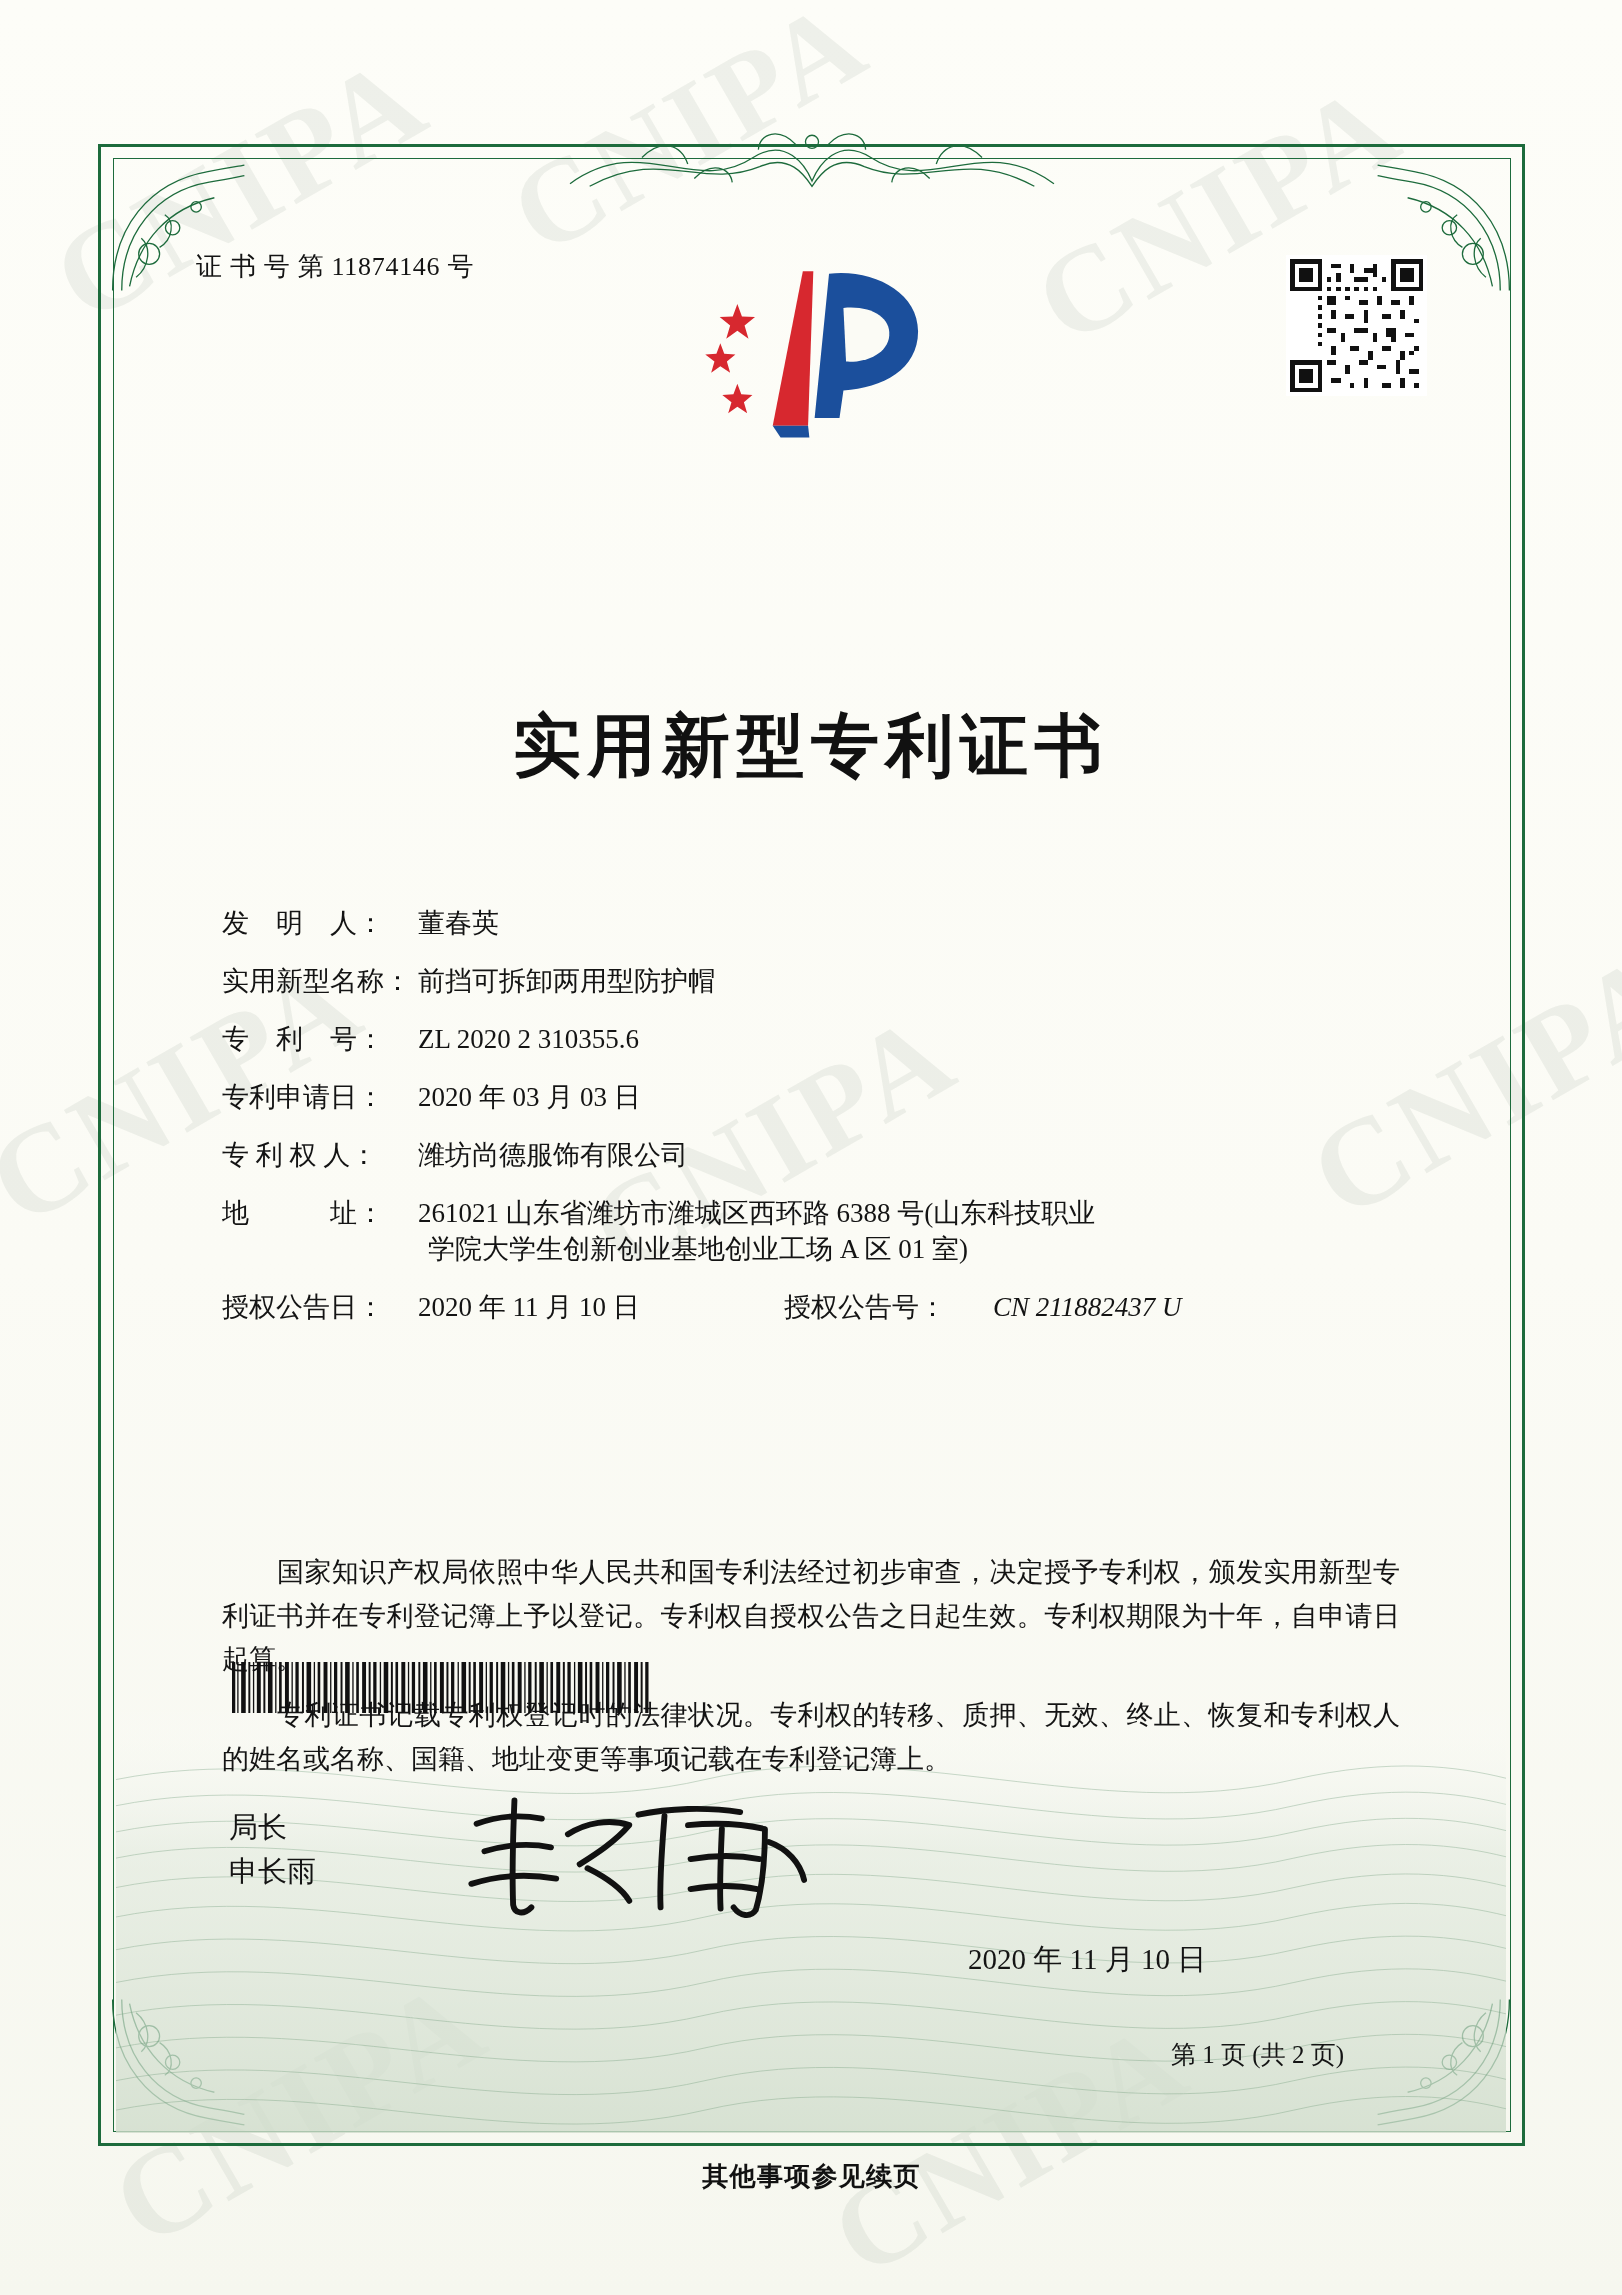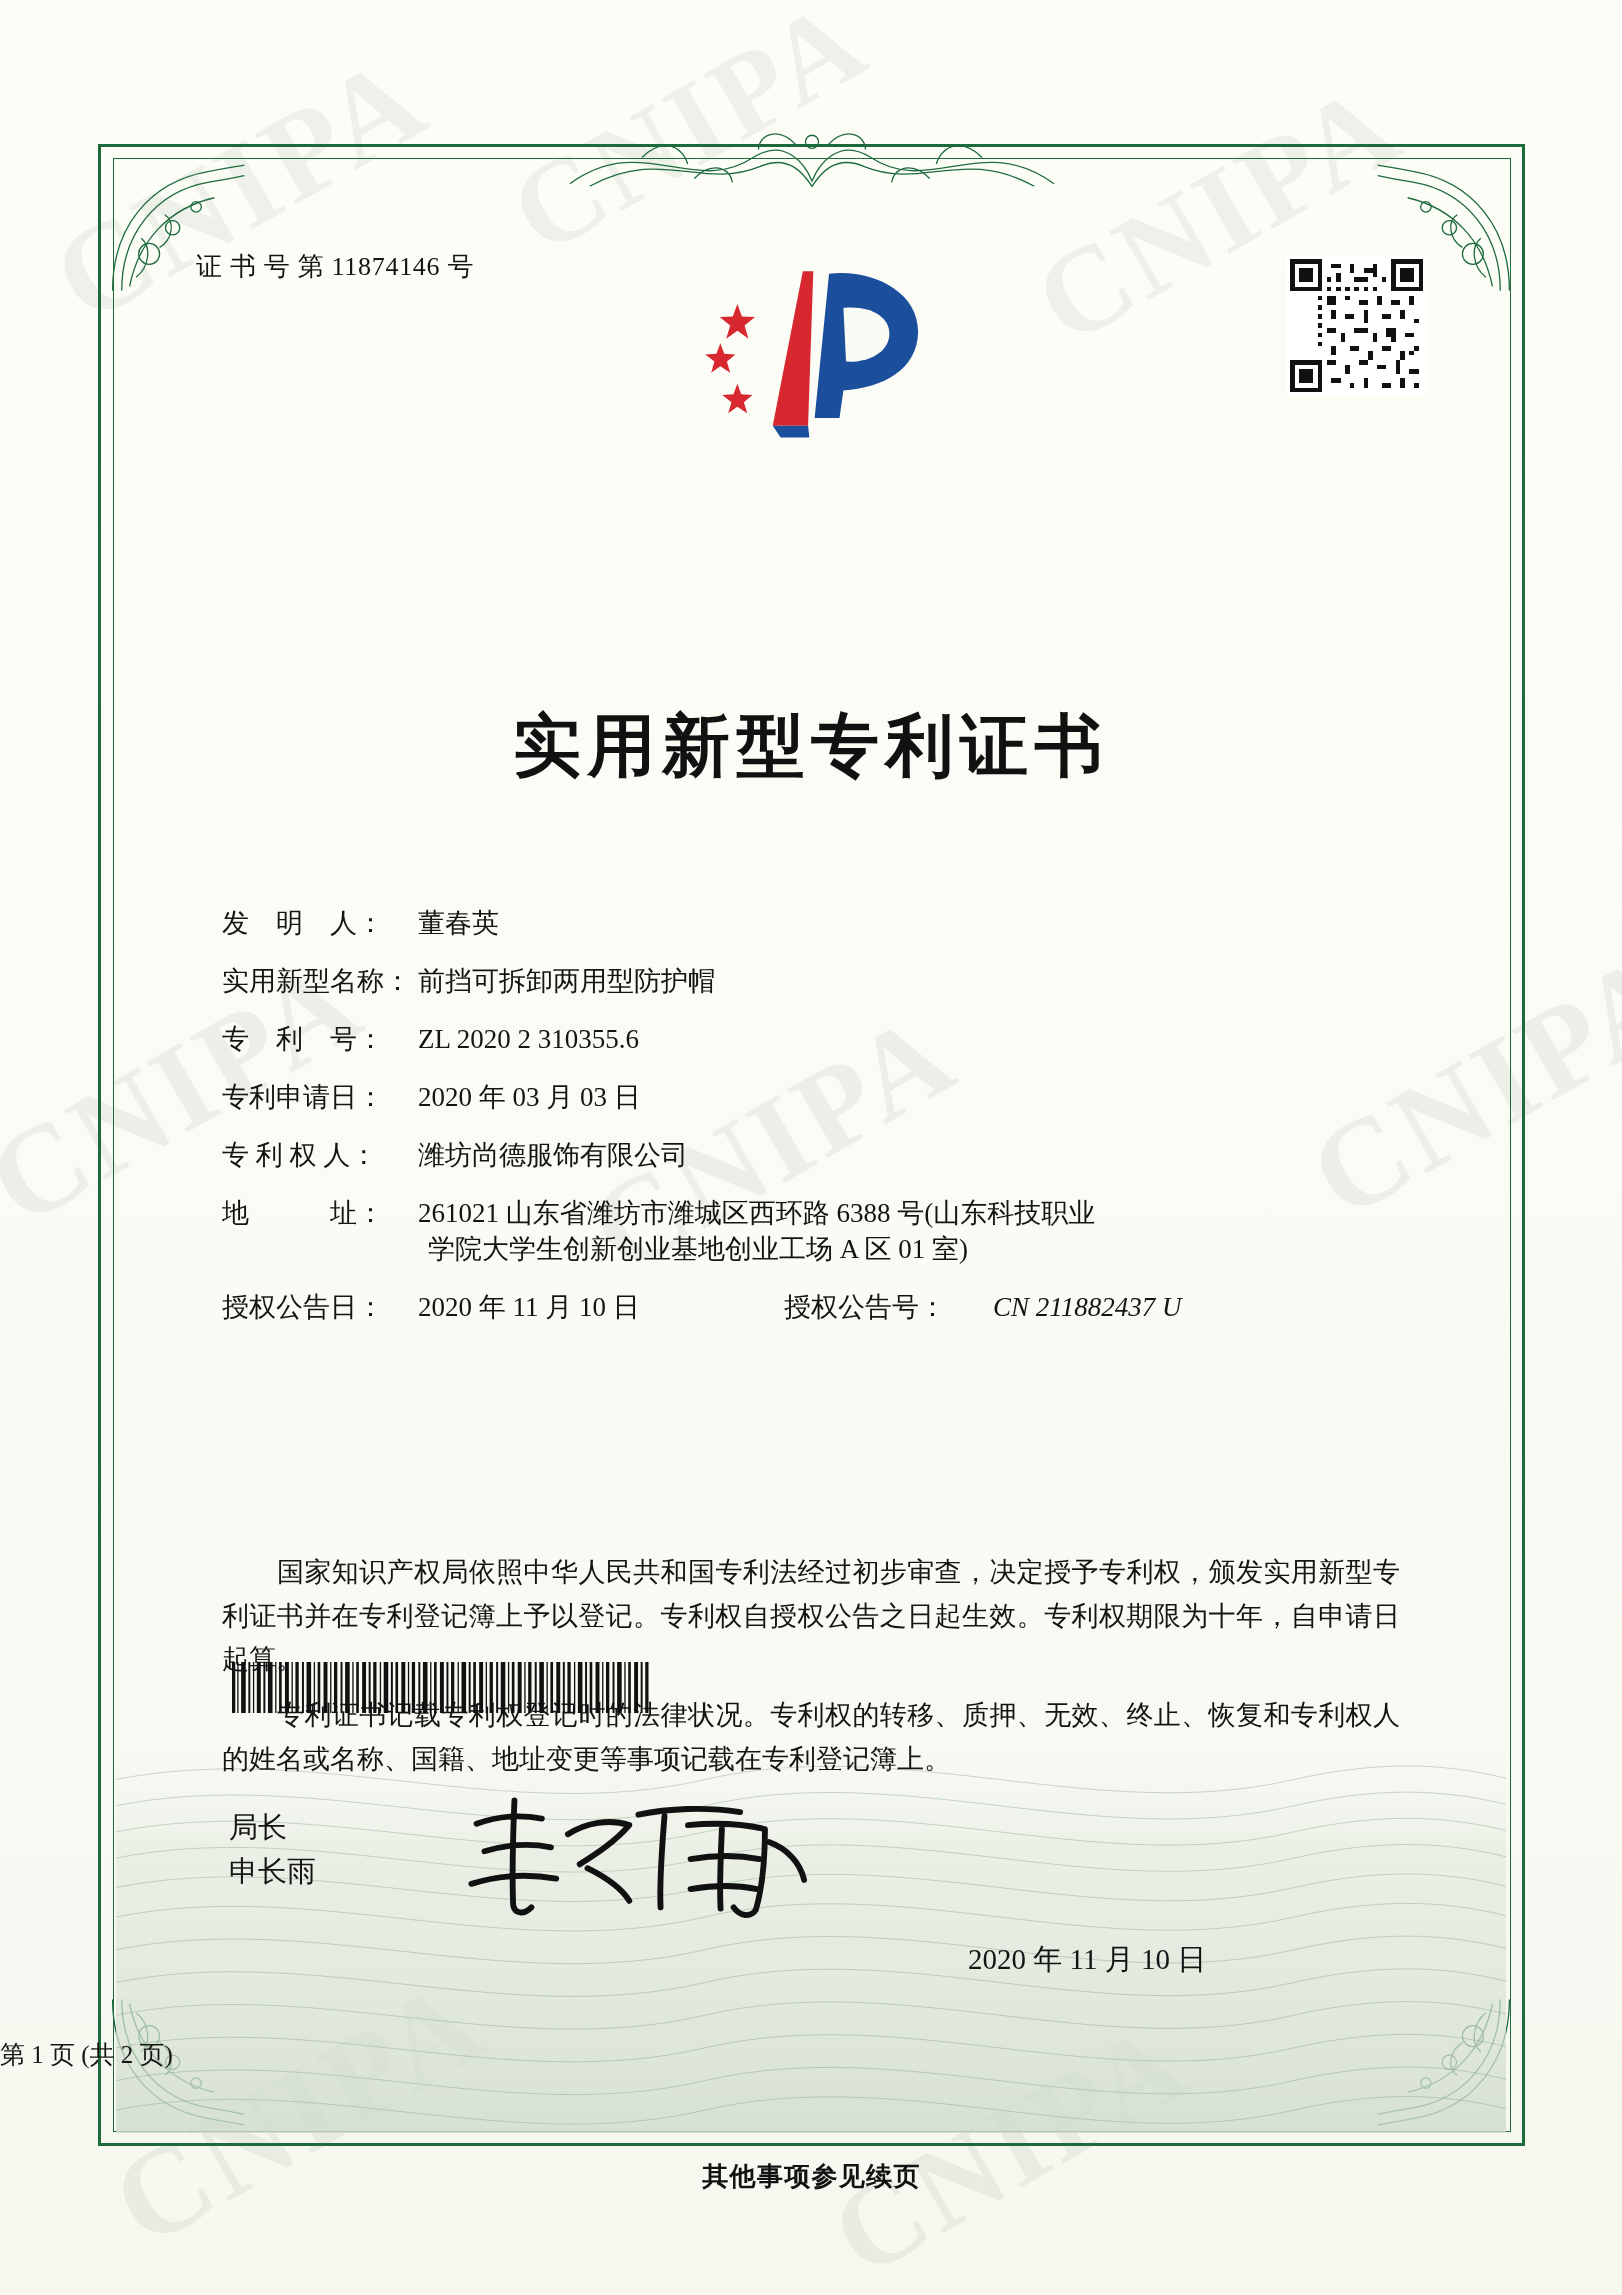--- a/index.html
+++ b/index.html
@@ -232,21 +232,21 @@
     top: 1940px;
     font-size: 29px;
     color: #141414;
   }
 
   .page-num {
     position: absolute;
     left: 0;
     top: 2038px;
     width: 1344px;
-    text-align: left;
+    text-align: right;
     font-size: 25px;
     color: #141414;
   }
 
   .footer-note {
     position: absolute;
     left: 0;
     top: 2159px;
     width: 1623px;
     text-align: center;

